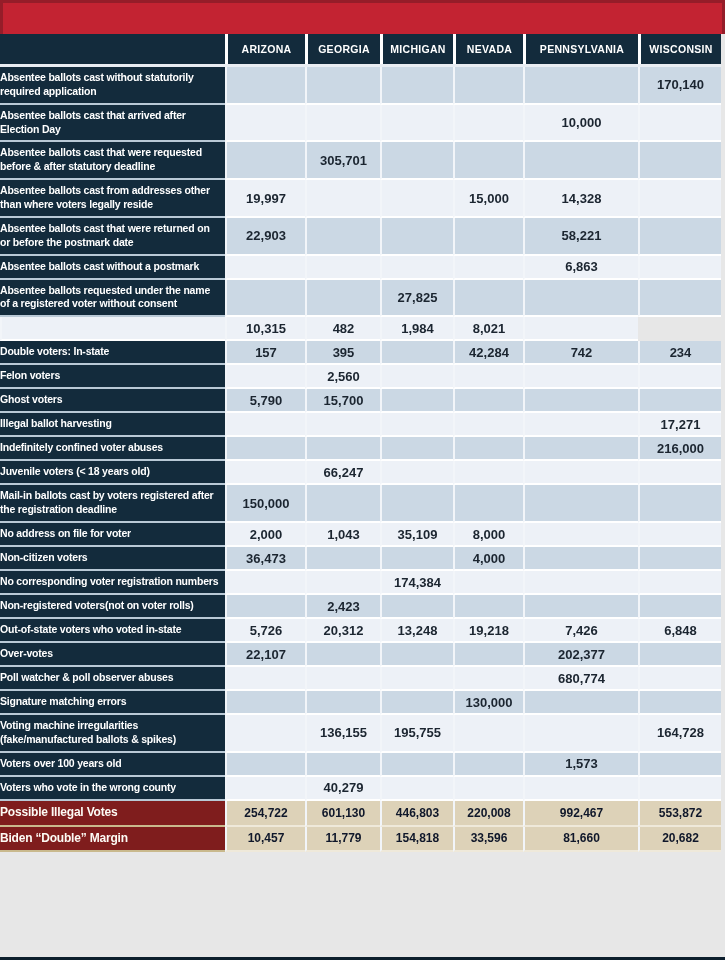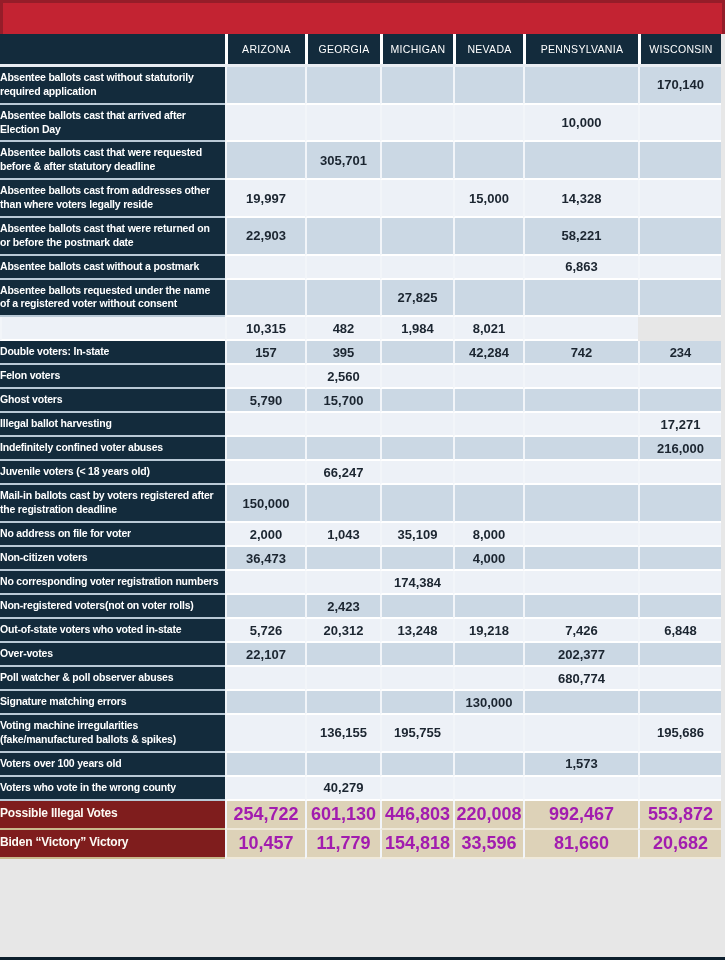--- a/index.html
+++ b/index.html
@@ -23,21 +23,21 @@
   }
   .grid-row{
     display:grid;
     grid-template-columns:225px 80px 75px 73px 70px 115px 83px;
     width:721px;
   }
   .header-row{border-bottom:3px solid #e9edf2;}
   .hcell{
     background:#132b3c;height:30px;box-sizing:border-box;
     display:flex;align-items:center;justify-content:center;
-    color:#ffffff;font-weight:normal;font-size:10.5px;letter-spacing:0.3px;
+    color:#ffffff;font-weight:bold;font-size:10.5px;letter-spacing:0.3px;
   }
   .hcell.state{border-left:3px solid #ffffff;}
   .cell{
     box-sizing:border-box;display:flex;align-items:center;
     min-height:24px;
   }
   .cell.label{
     background:#132b3c;color:#ffffff;
     font-weight:bold;font-size:10.5px;line-height:1.32;letter-spacing:-0.2px;
     padding:4px 6px 4px 0;
@@ -50,21 +50,21 @@
     border-left:2px solid #f2f5f9;
     padding:3px 2px;
   }
   .shade-dark .num{background:#cbd8e4;}
   .shade-light .num{background:#edf1f7;}
   .summary .label{
     background:#7f1d1d;color:#fdfbf5;font-size:12px;
     border-bottom:2px solid #c9b98d;
   }
   .summary .num{
-    background:#ddd2b8;font-size:18px;color:#a21caf;
+    background:#ddd2b8;font-size:12px;color:#0f172a;
     border-bottom:2px solid #efe9da;
   }
 </style>
 </head>
 <body>
 
 <div class="screen">
 
   <div class="title-band">
     <span>Vote Irregularities and Illegalities by Category and State</span>
@@ -287,21 +287,21 @@
         <div class="cell num"></div>
         <div class="cell num"></div>
       </div>
       <div class="grid-row row shade-light">
         <div class="cell label">Voting machine irregularities (fake/manufactured ballots &amp; spikes)</div>
         <div class="cell num"></div>
         <div class="cell num">136,155</div>
         <div class="cell num">195,755</div>
         <div class="cell num"></div>
         <div class="cell num"></div>
-        <div class="cell num">195,686</div>
+        <div class="cell num">164,728</div>
       </div>
       <div class="grid-row row shade-dark">
         <div class="cell label">Voters over 100 years old</div>
         <div class="cell num"></div>
         <div class="cell num"></div>
         <div class="cell num"></div>
         <div class="cell num"></div>
         <div class="cell num">1,573</div>
         <div class="cell num"></div>
       </div>
@@ -317,21 +317,21 @@
       <div class="grid-row row summary">
         <div class="cell label">Possible Illegal Votes</div>
         <div class="cell num">254,722</div>
         <div class="cell num">601,130</div>
         <div class="cell num">446,803</div>
         <div class="cell num">220,008</div>
         <div class="cell num">992,467</div>
         <div class="cell num">553,872</div>
       </div>
       <div class="grid-row row summary">
-        <div class="cell label">Biden “Victory” Victory</div>
+        <div class="cell label">Biden “Double” Margin</div>
         <div class="cell num">10,457</div>
         <div class="cell num">11,779</div>
         <div class="cell num">154,818</div>
         <div class="cell num">33,596</div>
         <div class="cell num">81,660</div>
         <div class="cell num">20,682</div>
       </div>
     </div>
 
 </div>

